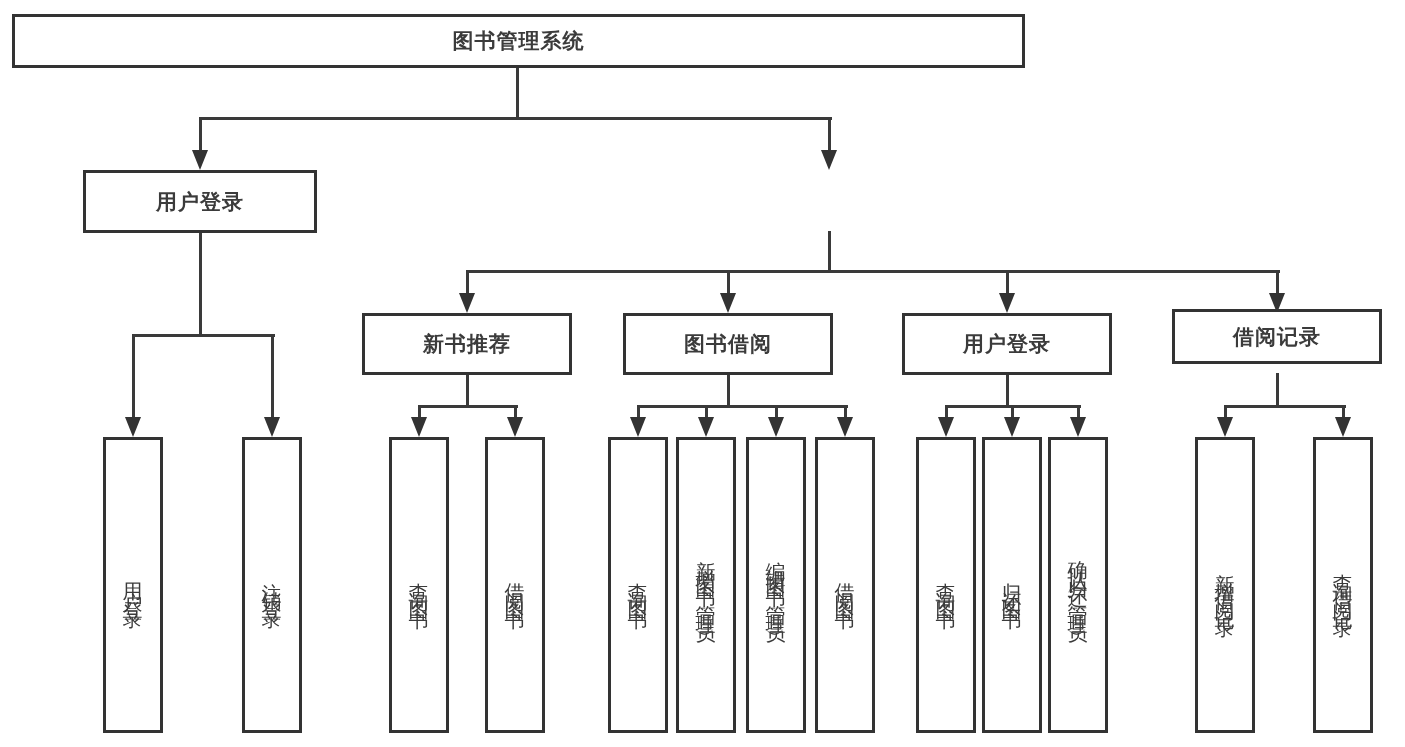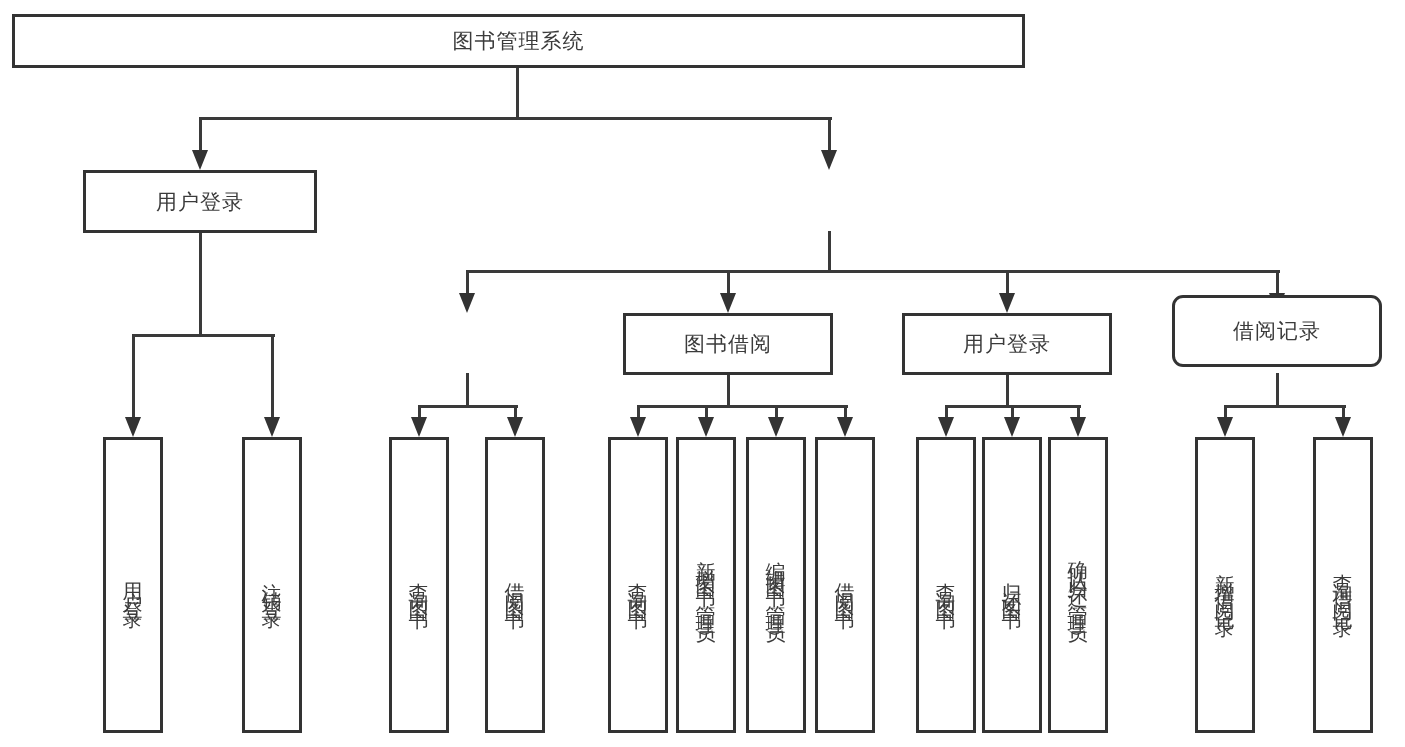--- a/index.html
+++ b/index.html
@@ -13,21 +13,21 @@
   }
   .box {
     position: absolute;
     background: #ffffff;
     border: 3px solid #333333;
     display: flex;
     align-items: center;
     justify-content: center;
     color: #3b3b3b;
     font-size: 21px;
-    font-weight: 400;
+    font-weight: 700;
     letter-spacing: 1px;
     box-sizing: border-box;
     z-index: 2;
   }
   .vbox {
     position: absolute;
     background: #ffffff;
     border: 3px solid #333333;
     display: flex;
     align-items: center;
@@ -105,27 +105,30 @@
   <div class="hline" style="left:466px; top:270px; width:814px;"></div>
   <div class="vline" style="left:466px; top:270px; height:25px;"></div>
   <div class="arrow" style="left:459px; top:293px;"></div>
   <div class="vline" style="left:727px; top:270px; height:25px;"></div>
   <div class="arrow" style="left:720px; top:293px;"></div>
   <div class="vline" style="left:1006px; top:270px; height:25px;"></div>
   <div class="arrow" style="left:999px; top:293px;"></div>
   <div class="vline" style="left:1276px; top:270px; height:25px;"></div>
   <div class="arrow" style="left:1269px; top:293px;"></div>
 
+  <div class="box" style="left:362px; top:313px; width:210px; height:62px;">
+    <span>新书推荐</span>
+  </div>
   <div class="box" style="left:623px; top:313px; width:210px; height:62px;">
     <span>图书借阅</span>
   </div>
   <div class="box" style="left:902px; top:313px; width:210px; height:62px;">
     <span>用户登录</span>
   </div>
-  <div class="box" style="left:1172px; top:295px; width:210px; height:72px;border-radius:11px;">
+  <div class="box" style="left:1172px; top:309px; width:210px; height:55px;">
     <span>借阅记录</span>
   </div>
 
   <div class="vline" style="left:466px; top:373px; height:35px;"></div>
   <div class="hline" style="left:418px; top:405px; width:100px;"></div>
   <div class="vline" style="left:418px; top:405px; height:14px;"></div>
   <div class="arrow" style="left:411px; top:417px;"></div>
   <div class="vline" style="left:514px; top:405px; height:14px;"></div>
   <div class="arrow" style="left:507px; top:417px;"></div>
 

